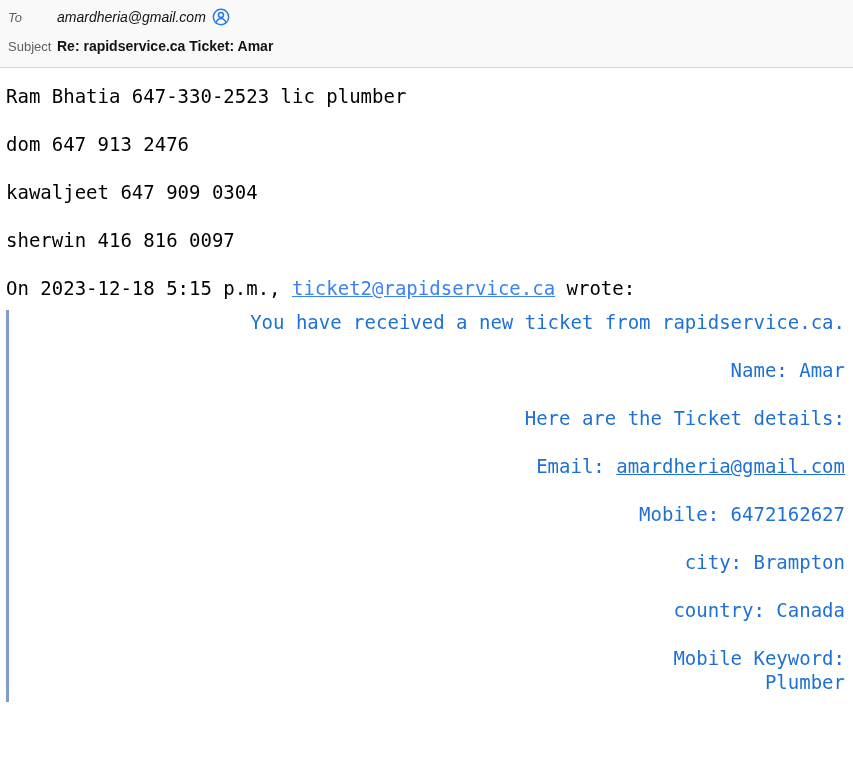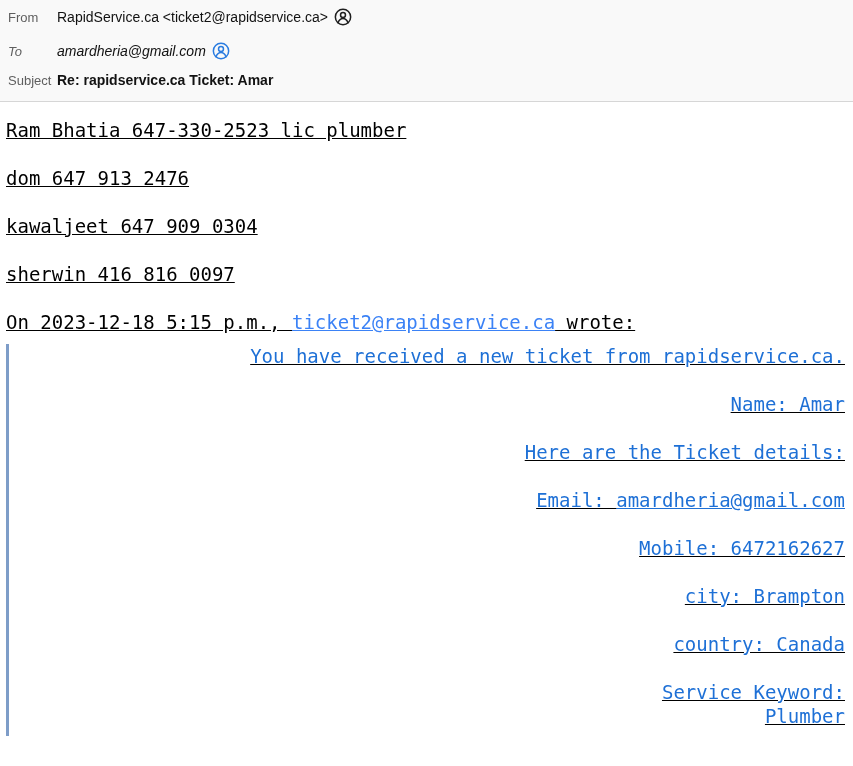--- a/index.html
+++ b/index.html
@@ -42,21 +42,20 @@
   .avatar.recipient { color: #2a7ce0; }
 
   
   .msg-body {
     padding: 2px 8px 0 6px;
     font-family: "DejaVu Sans Mono", "Liberation Mono", monospace;
     font-size: 19px;
     line-height: 24px;
     color: #000000;
     white-space: nowrap;
-    text-decoration: underline;
   }
   .msg-body p { margin: 24px 0; }
   .msg-body p.first-para { margin-top: 14px; }
   .msg-body p.reply-intro { margin-bottom: 10px; }
 
   a.mail-link {
     color: #3b82f6;
     text-decoration: underline;
     cursor: pointer;
   }
@@ -70,31 +69,20 @@
   blockquote.cite p:first-child { margin-top: 10px; }
   blockquote.cite p:last-child { margin-bottom: 0; }
   blockquote.cite a.mail-link { color: #1e70d6; }
 </style>
 </head>
 <body>
 
 <div class="email-view">
 
   <div class="msg-header">
-    <div class="hrow from-row">
-      <span class="hlabel">From</span>
-      <span class="hvalue">RapidService.ca &lt;ticket2@rapidservice.ca&gt;</span>
-      <span class="avatar sender">
-        <svg width="18" height="18" viewBox="0 0 24 24" fill="none" stroke="currentColor" stroke-width="2" stroke-linecap="round">
-          <circle cx="12" cy="12" r="10.2"></circle>
-          <circle cx="12" cy="9.3" r="3.3"></circle>
-          <path d="M5.4 19.6 C6.9 15.7 9.2 14.1 12 14.1 C14.8 14.1 17.1 15.7 18.6 19.6"></path>
-        </svg>
-      </span>
-    </div>
     <div class="hrow to-row">
       <span class="hlabel">To</span>
       <span class="hvalue">amardheria@gmail.com</span>
       <span class="avatar recipient">
         <svg width="18" height="18" viewBox="0 0 24 24" fill="none" stroke="currentColor" stroke-width="2" stroke-linecap="round">
           <circle cx="12" cy="12" r="10.2"></circle>
           <circle cx="12" cy="9.3" r="3.3"></circle>
           <path d="M5.4 19.6 C6.9 15.7 9.2 14.1 12 14.1 C14.8 14.1 17.1 15.7 18.6 19.6"></path>
         </svg>
       </span>
@@ -114,17 +102,17 @@
     <p class="reply-intro"><span>On 2023-12-18 5:15 p.m., </span><a class="mail-link">ticket2@rapidservice.ca</a><span> wrote:</span></p>
 
     <blockquote class="cite">
       <p>You have received a new ticket from rapidservice.ca.</p>
       <p>Name: Amar</p>
       <p>Here are the Ticket details:</p>
       <p><span>Email: </span><a class="mail-link">amardheria@gmail.com</a></p>
       <p>Mobile: 6472162627</p>
       <p>city: Brampton</p>
       <p>country: Canada</p>
-      <p><span>Service Keyword:</span><br><span>Plumber</span></p>
+      <p><span>Mobile Keyword:</span><br><span>Plumber</span></p>
     </blockquote>
   </div>
 
 </div>
 
 </body></html>

